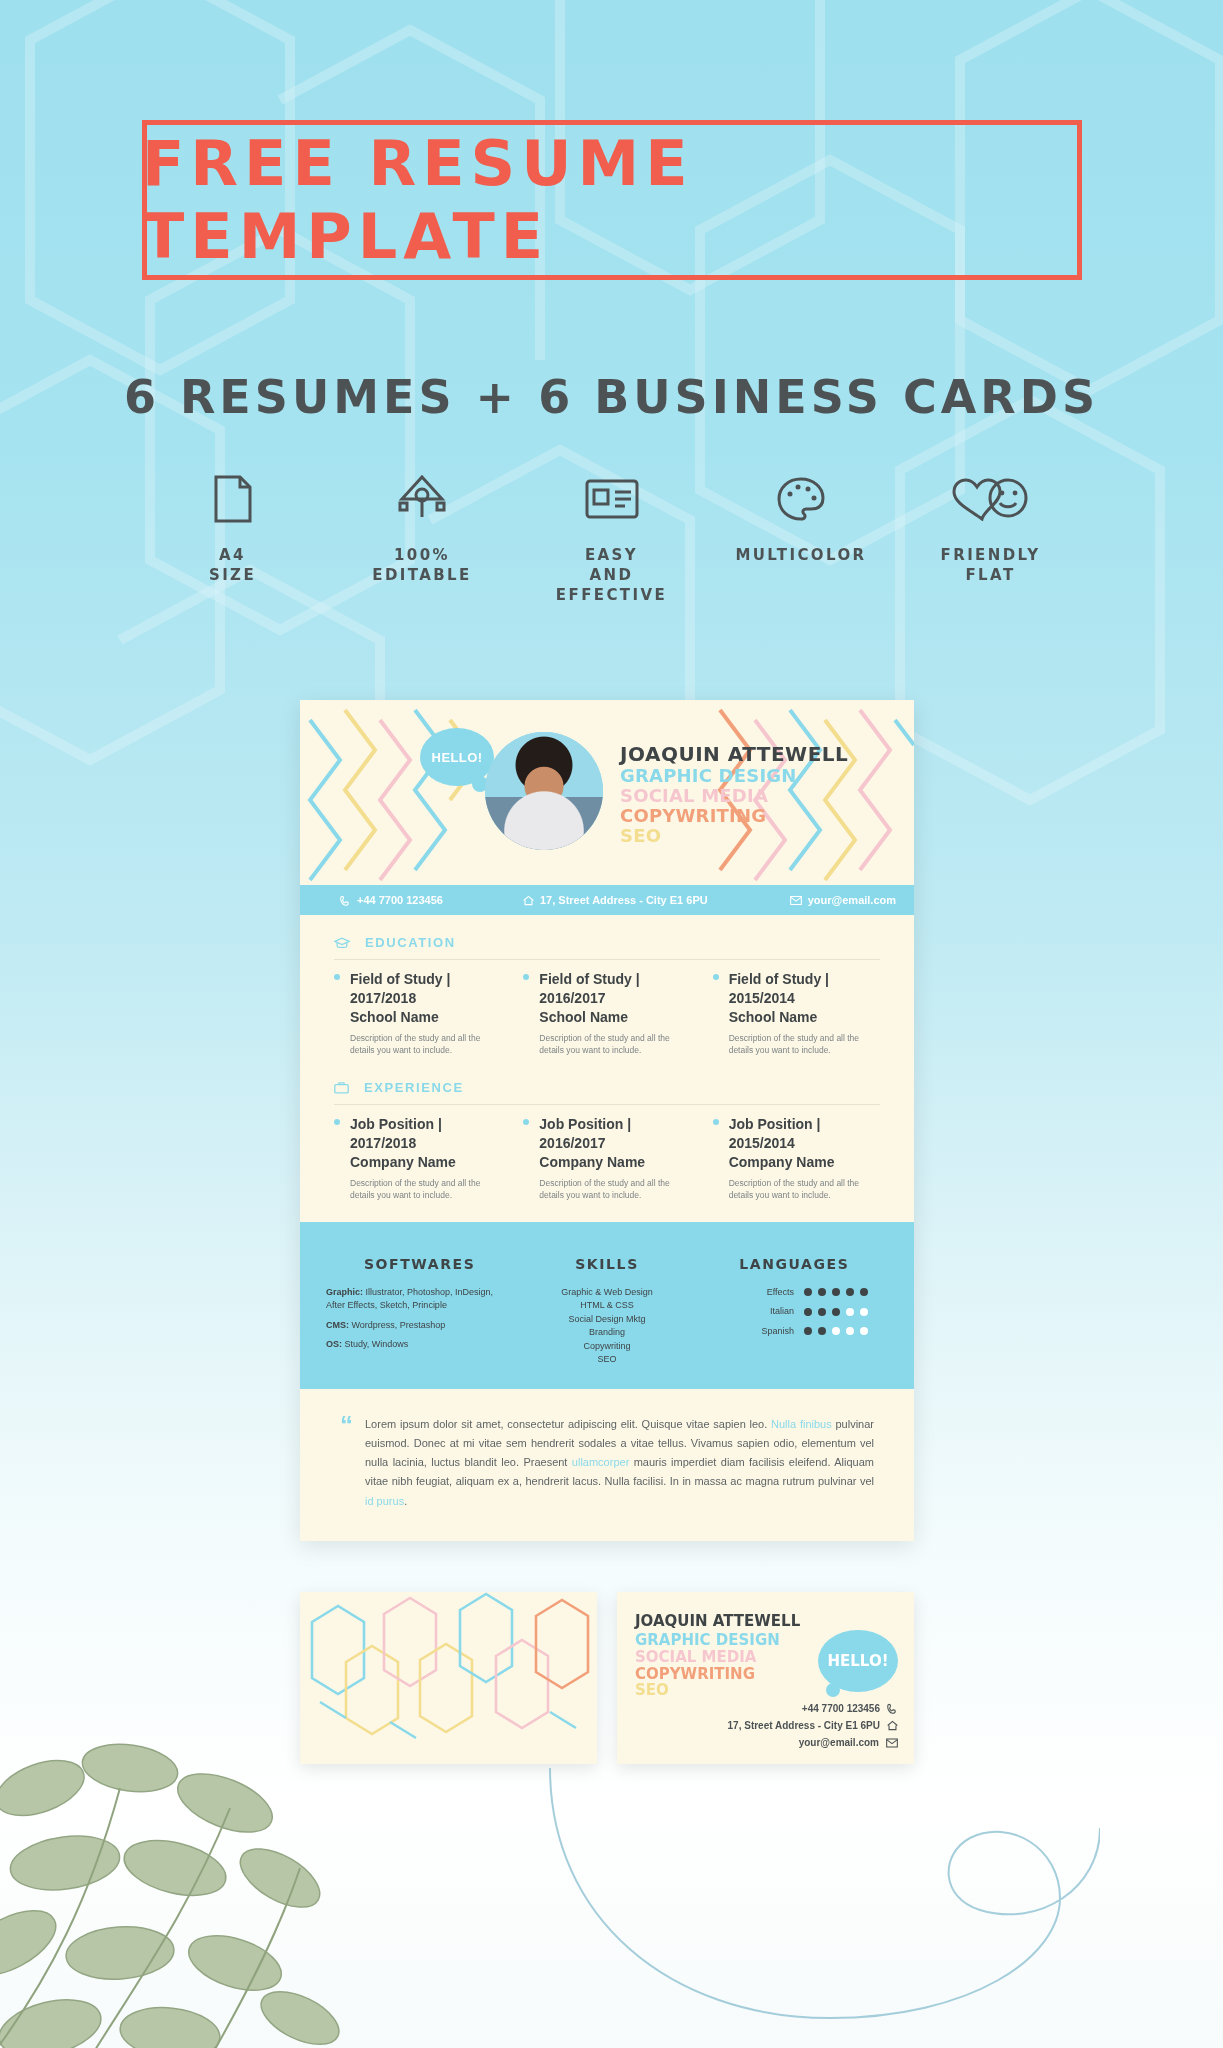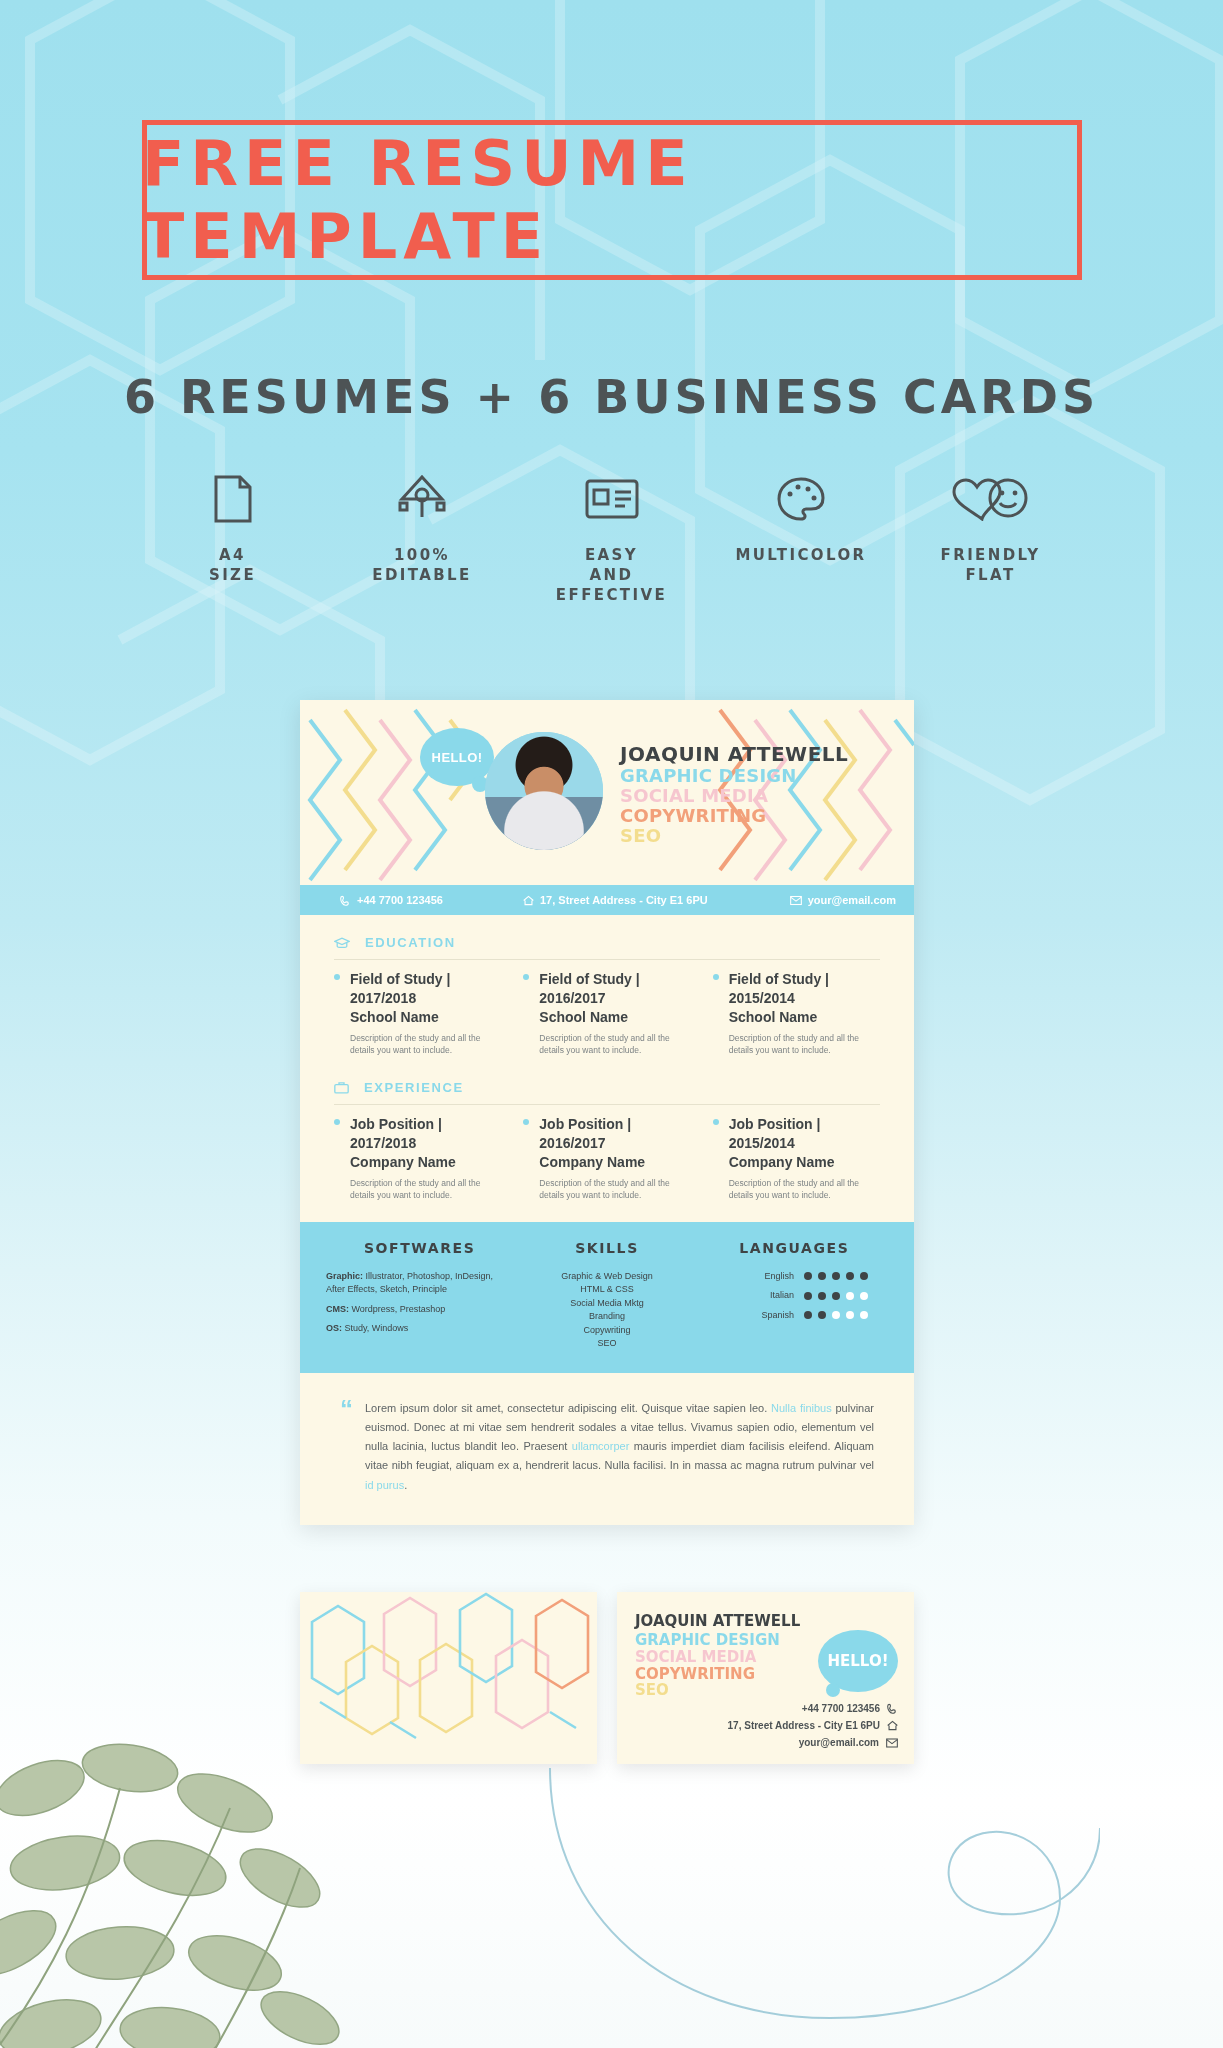--- a/index.html
+++ b/index.html
@@ -134,21 +134,21 @@
   .col { flex: 1; position: relative; padding-left: 16px; }
   .col:before {
     content: ""; position: absolute; left: 0; top: 4px;
     width: 6px; height: 6px; border-radius: 50%; background: #8ad9ea;
   }
   .col .ttl { font-size: 14px; font-weight: bold; color: #3f4446; line-height: 1.35; }
   .col .dsc { font-size: 8.5px; color: #7e8486; line-height: 1.45; margin-top: 5px; }
 
   .bands {
     margin-top: 16px; background: #8ad9ea; color: #3f4446;
-    display: flex; padding: 18px 26px 22px;
+    display: flex; padding: 34px 26px 22px;
   }
   .band { flex: 1; text-align: center; }
   .band h4 { font-size: 14px; letter-spacing: 1.6px; color: #3f4446; font-weight: bold;
              font-family: "DejaVu Sans", sans-serif; }
   .band .body { margin-top: 14px; font-size: 9px; line-height: 1.5; color: #3f4446; }
   .band.left .body { text-align: left; padding-right: 14px; }
   .band .lbl { font-weight: bold; }
   .lang-row { display: flex; align-items: center; justify-content: flex-end; gap: 10px; margin-bottom: 6px; }
   .lang-name { font-size: 9px; width: 54px; text-align: right; }
   .dots { display: flex; gap: 6px; width: 84px; }
@@ -417,32 +417,32 @@
         <div style="margin-top:6px"><span class="lbl">CMS:</span><span> Wordpress, Prestashop</span></div>
         <div style="margin-top:6px"><span class="lbl">OS:</span><span> Study, Windows</span></div>
       </div>
     </div>
 
     <div class="band">
       <h4>SKILLS</h4>
       <div class="body">
         <div>Graphic &amp; Web Design</div>
         <div>HTML &amp; CSS</div>
-        <div>Social Media Mktg</div>
+        <div>Social Design Mktg</div>
         <div>Branding</div>
         <div>Copywriting</div>
         <div>SEO</div>
       </div>
     </div>
 
     <div class="band">
       <h4>LANGUAGES</h4>
       <div class="body">
         <div class="lang-row">
-          <span class="lang-name">English</span>
+          <span class="lang-name">Effects</span>
           <span class="dots">
               <i class="dot"></i>
               <i class="dot"></i>
               <i class="dot"></i>
               <i class="dot"></i>
               <i class="dot"></i>
             </span>
         </div>
         <div class="lang-row">
           <span class="lang-name">Italian</span>

